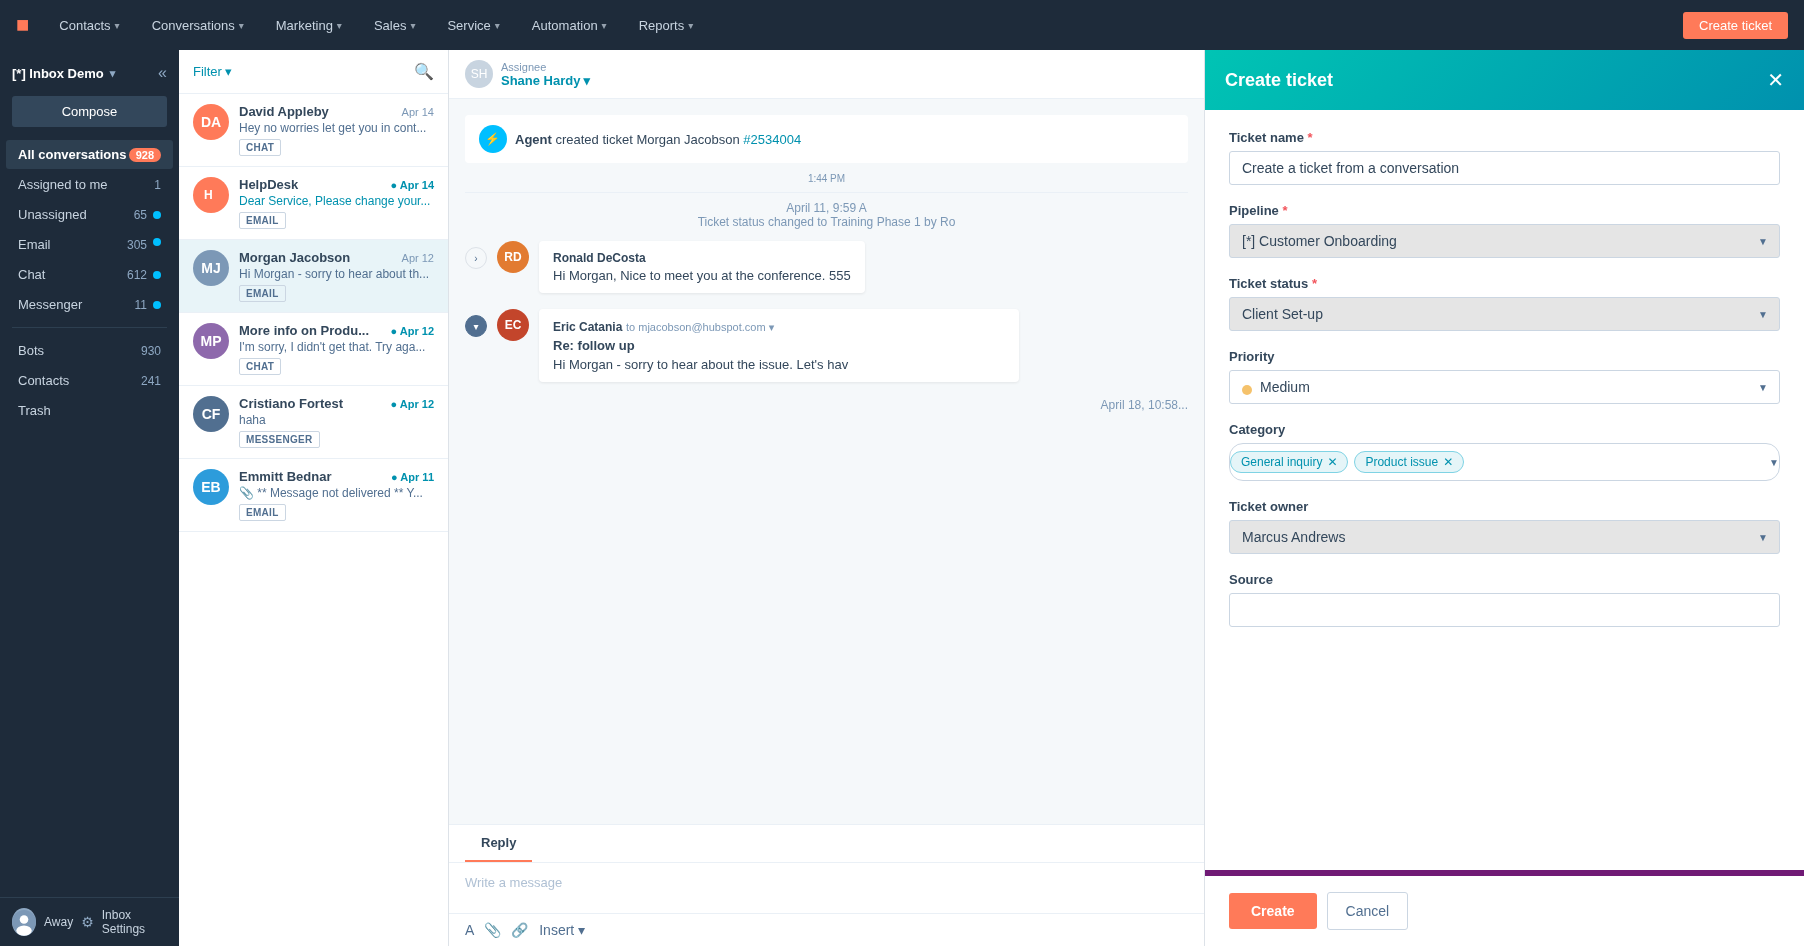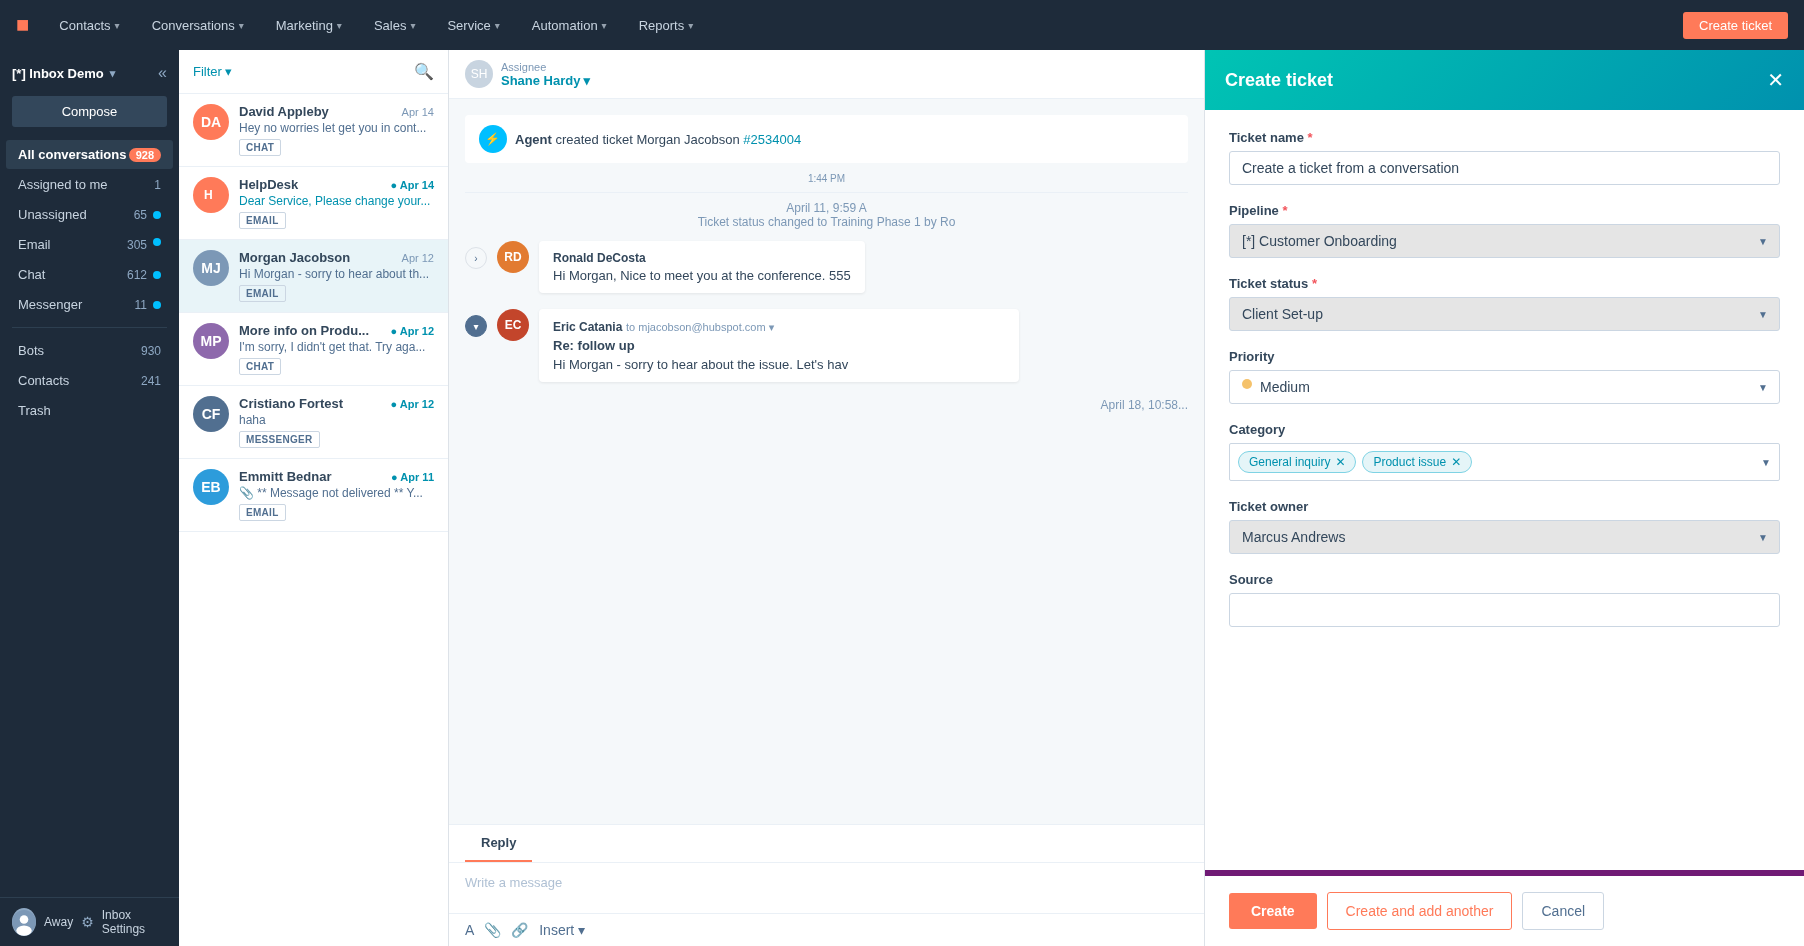--- a/index.html
+++ b/index.html
@@ -79,23 +79,23 @@
     .panel-title { color: white; font-size: 18px; font-weight: 700; }
     .panel-close { color: white; font-size: 20px; cursor: pointer; background: none; border: none; }
     .panel-body { flex: 1; overflow-y: auto; padding: 20px 24px; }
     .form-field { margin-bottom: 18px; }
     .form-label { font-size: 13px; font-weight: 600; color: #33475b; margin-bottom: 6px; display: block; }
     .form-label .required { color: #f2545b; }
     .form-input { width: 100%; border: 1px solid #cbd6e2; border-radius: 3px; padding: 8px 12px; font-size: 14px; color: #33475b; outline: none; }
     .form-select { width: 100%; border: 1px solid #cbd6e2; border-radius: 3px; padding: 8px 12px; font-size: 14px; color: #33475b; background: #e5e5e5; cursor: pointer; appearance: none; outline: none; }
     .select-wrapper { position: relative; }
     .select-wrapper::after { content: '▼'; position: absolute; right: 12px; top: 50%; transform: translateY(-50%); color: #516f90; font-size: 10px; pointer-events: none; }
-    .priority-display { width: 100%; border: 1px solid #cbd6e2; border-radius: 3px; padding: 8px 12px; font-size: 14px; color: #33475b; background: white; cursor: pointer; display: flex; align-items: flex-start; gap: 8px; }
+    .priority-display { width: 100%; border: 1px solid #cbd6e2; border-radius: 3px; padding: 8px 12px; font-size: 14px; color: #33475b; background: white; cursor: pointer; display: flex; align-items: flex-end; gap: 8px; }
     .priority-dot { width: 10px; height: 10px; border-radius: 50%; background: #f5c26b; flex-shrink: 0; }
-    .category-field { border: 1px solid #cbd6e2; border-radius: 2px; padding: 6px 8px; display: flex; align-items: center; flex-wrap: wrap; gap: 6px; cursor: pointer; min-height: 38px; position: relative; }
+    .category-field { border: 1px solid #cbd6e2; border-radius: 14px; padding: 6px 0; display: flex; align-items: center; flex-wrap: wrap; gap: 6px; cursor: pointer; min-height: 38px; position: relative; }
     .category-tag { background: #e5f5f8; border: 1px solid #7fd3e4; border-radius: 20px; padding: 3px 10px; font-size: 12px; color: #0091ae; display: flex; align-items: center; gap: 5px; }
     .category-tag-remove { color: #0091ae; cursor: pointer; font-size: 12px; }
     .category-chevron { margin-left: auto; color: #516f90; font-size: 10px; }
     .source-input { width: 100%; border: 1px solid #cbd6e2; border-radius: 3px; padding: 8px 12px; font-size: 14px; color: #b0c1d4; outline: none; background: white; }
     .panel-footer { padding: 16px 24px; border-top: 6px solid #701a75; display: flex; gap: 10px; align-items: center; background: white; }
     .btn-create { background: #ff7a59; color: white; border: none; border-radius: 3px; padding: 10px 22px; font-size: 14px; font-weight: 600; cursor: pointer; }
     .btn-create-add { background: white; color: #ff7a59; border: 1.5px solid #ff7a59; border-radius: 3px; padding: 10px 18px; font-size: 14px; font-weight: 500; cursor: pointer; }
     .btn-cancel { background: white; color: #516f90; border: 1.5px solid #cbd6e2; border-radius: 3px; padding: 10px 18px; font-size: 14px; cursor: pointer; }
 
     
@@ -437,18 +437,17 @@
       </div>
 
       <div class="form-field">
         <label class="form-label">Source</label>
         <input class="source-input" type="text" placeholder="" style="">
       </div>
 
     </div>
     <div class="panel-footer">
       <button class="btn-create">Create</button>
-      <button class="btn-create-add">Create and add another</button>
       <button class="btn-cancel">Cancel</button>
     </div>
   </div>
 
 </div>
 
 </body></html>

